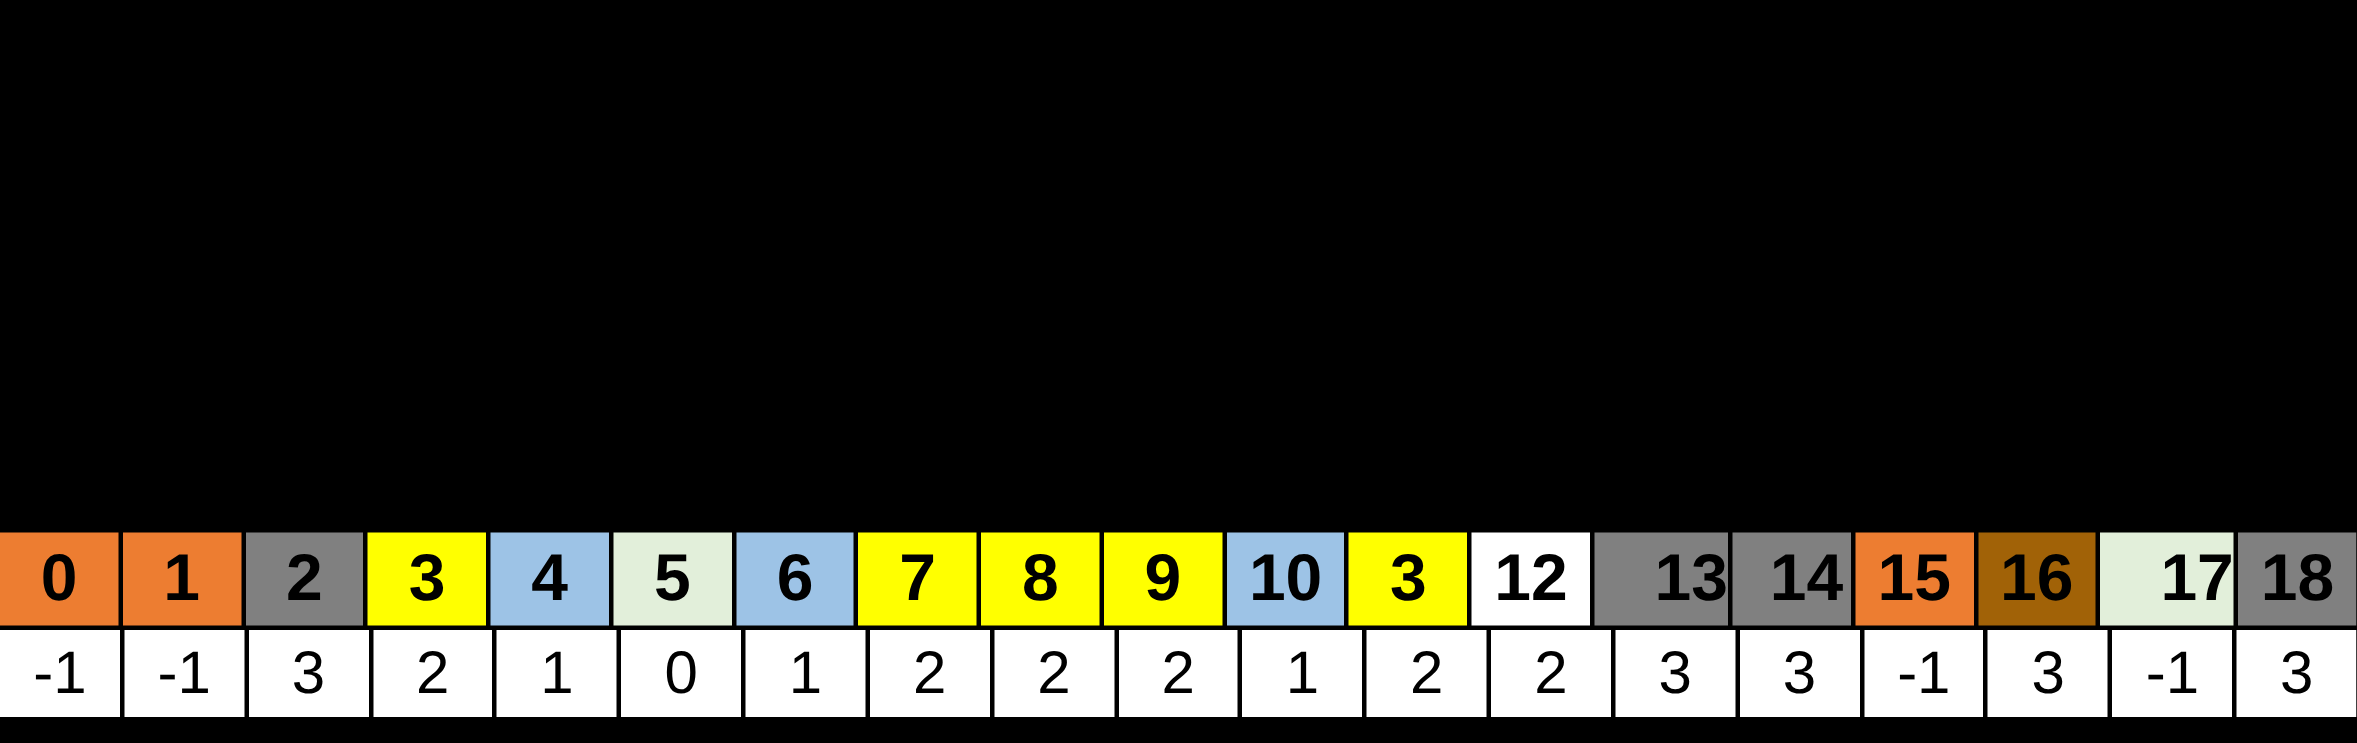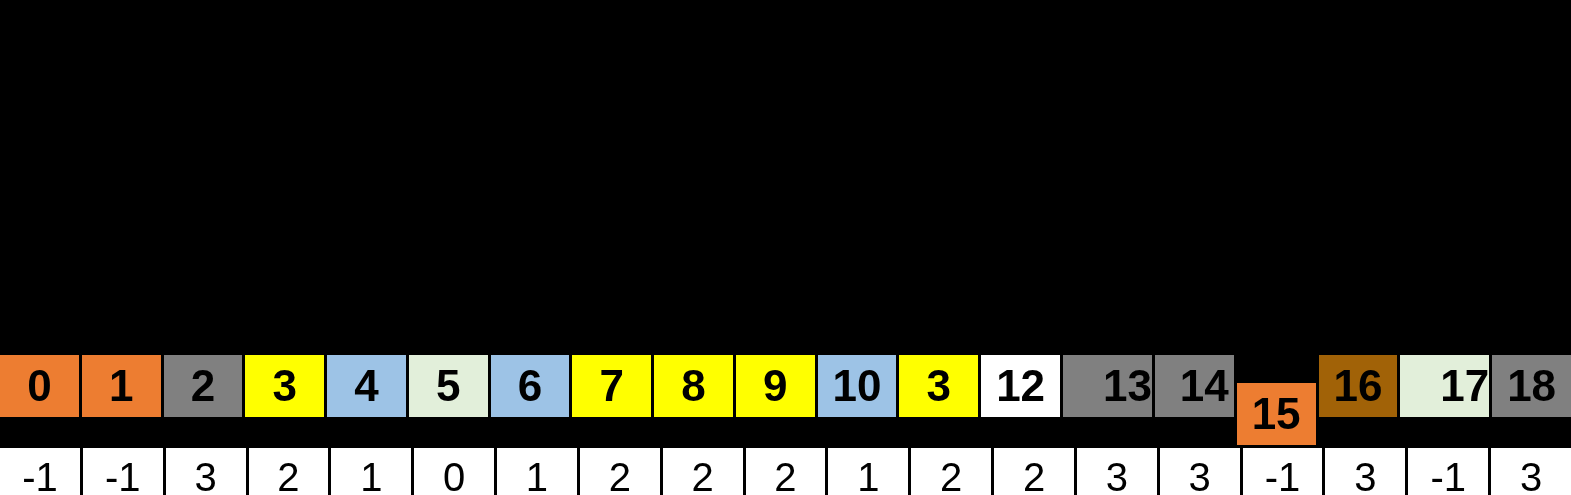--- a/index.html
+++ b/index.html
@@ -68,21 +68,21 @@
         <div class="cell header-cell" style="background: rgb(226, 239, 218);">5</div>
         <div class="cell header-cell" style="background: rgb(157, 195, 230);">6</div>
         <div class="cell header-cell" style="background: rgb(255, 255, 0);">7</div>
         <div class="cell header-cell" style="background: rgb(255, 255, 0);">8</div>
         <div class="cell header-cell" style="background: rgb(255, 255, 0);">9</div>
         <div class="cell header-cell" style="background: rgb(157, 195, 230);">10</div>
         <div class="cell header-cell" style="background: rgb(255, 255, 0);">3</div>
         <div class="cell header-cell" style="background: #ffffff;">12</div>
         <div class="cell header-cell" style="background: rgb(128, 128, 128); padding-left: 40px;">13</div>
         <div class="cell header-cell" style="background: rgb(128, 128, 128); padding-left: 20px;">14</div>
-        <div class="cell header-cell" style="background: rgb(237, 125, 49); margin-top: 28px;">15</div>
+        <div class="cell header-cell" style="background: rgb(237, 125, 49);">15</div>
         <div class="cell header-cell" style="background: #a16207;">16</div>
         <div class="cell header-cell" style="background: rgb(226, 239, 218); padding-left: 40px;">17</div>
         <div class="cell header-cell" style="background: rgb(128, 128, 128); text-align: right;">18</div>
       </div>
     <div class="row" id="value-row">
         <div class="cell value-cell" style="background: rgb(255, 255, 255);">-1</div>
         <div class="cell value-cell" style="background: rgb(255, 255, 255);">-1</div>
         <div class="cell value-cell" style="background: rgb(255, 255, 255);">3</div>
         <div class="cell value-cell" style="background: rgb(255, 255, 255);">2</div>
         <div class="cell value-cell" style="background: rgb(255, 255, 255);">1</div>

